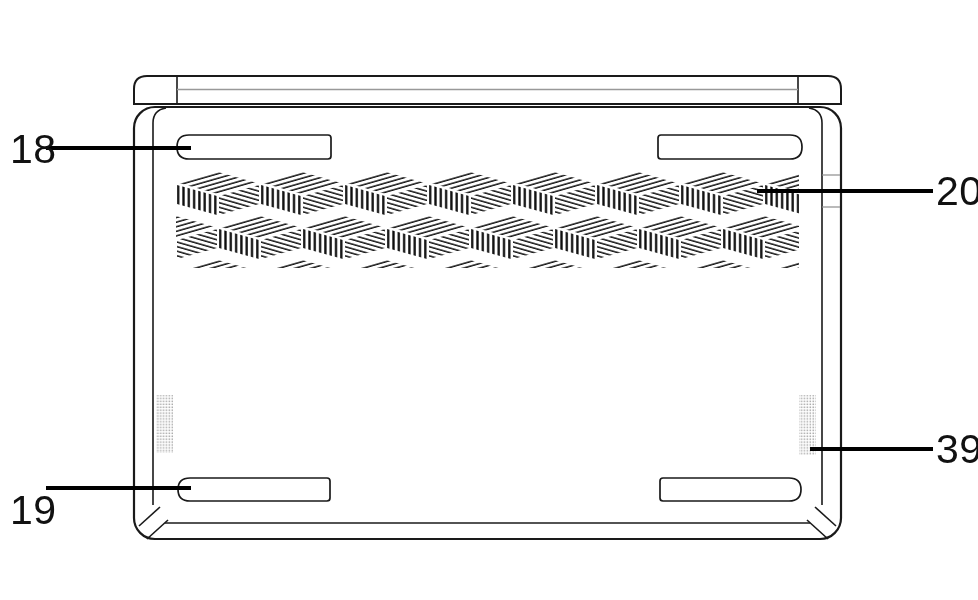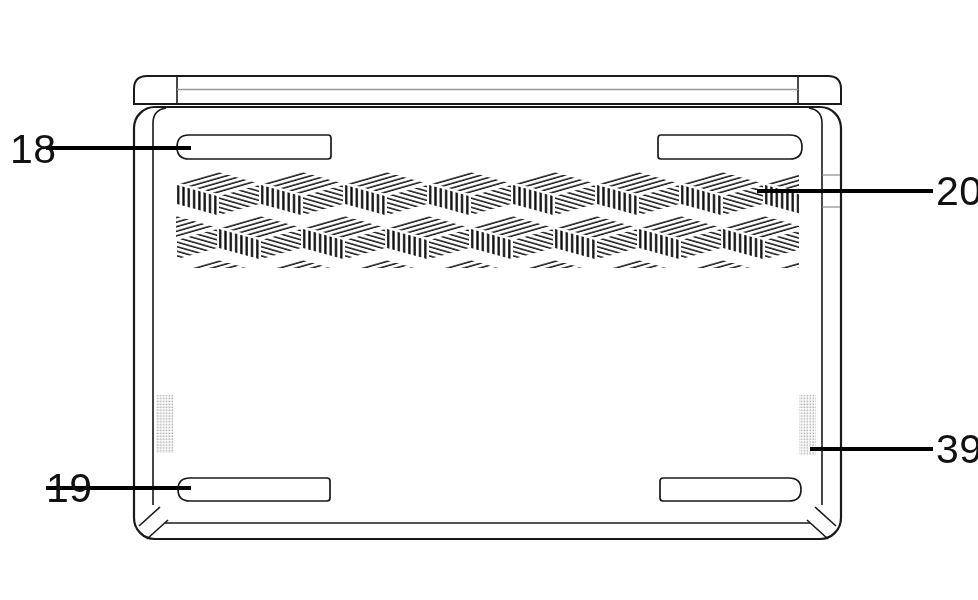--- a/index.html
+++ b/index.html
@@ -26,21 +26,21 @@
     line-height: 36px;
     font-weight: 500;
     letter-spacing: 0.5px;
     color: #111111;
     white-space: nowrap;
     user-select: none;
   }
   .callout-left  { left: 10px;  width: 40px; text-align: left; }
   .callout-right { left: 936px; width: 42px; text-align: left; }
   #label-18 { top: 131px; }
-  #label-19 { top: 470px; margin-left: 36px; }
+  #label-19 { top: 492px; }
   #label-20 { top: 173px; }
   #label-21 { top: 431px; }
 </style>
 </head>
 <body>
 
 <div id="stage">
 
   <svg id="diagram-svg" width="978" height="600" viewBox="0 0 978 600">
     <defs>

